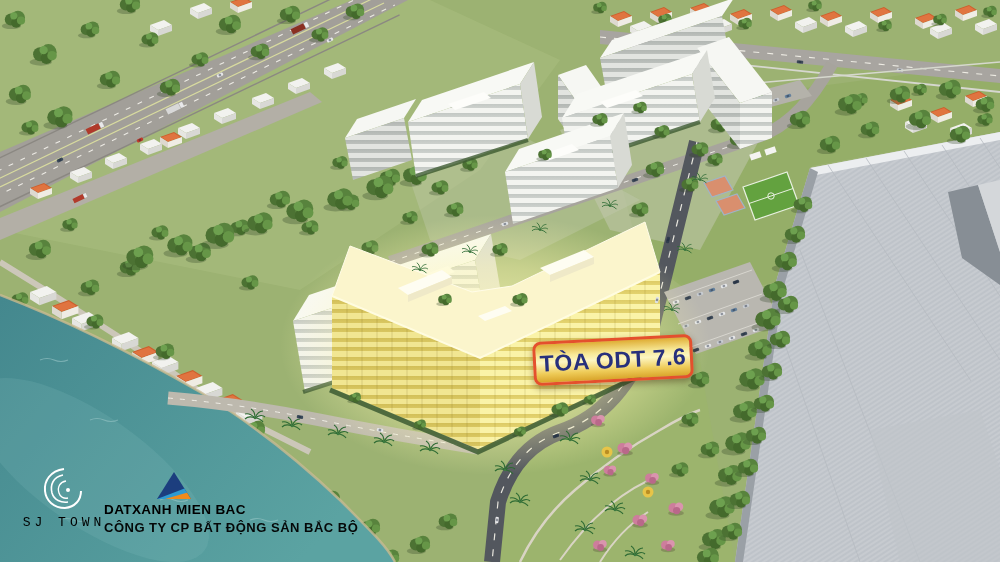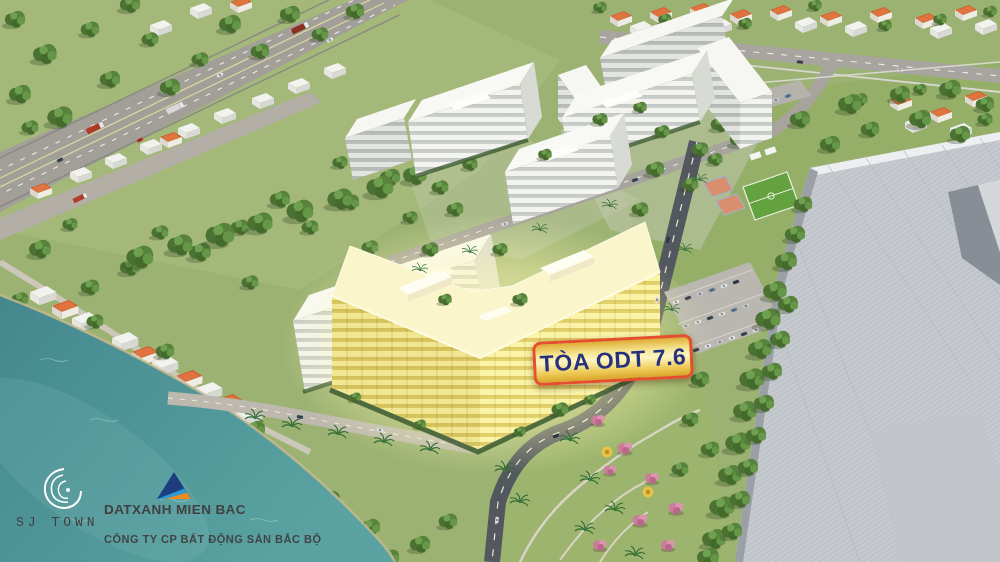--- a/index.html
+++ b/index.html
@@ -7,27 +7,27 @@
   .stage{position:relative;width:1000px;height:562px;overflow:hidden;background:#9cb272;font-family:"Liberation Sans",sans-serif}
   svg.scene{position:absolute;inset:0;display:block}
   
   .callout{position:absolute;left:533px;top:338px;width:154px;height:38px;
     border:3px solid #e4502d;border-radius:8px;
     background:linear-gradient(180deg,#dfae35 0%,#f7e896 30%,#fdf6c2 48%,#eecb57 78%,#d9a52b 100%);
     display:flex;align-items:center;justify-content:center;
     transform:rotate(-3deg);box-shadow:0 3px 7px rgba(50,25,0,.4)}
   .callout span{font-size:23px;font-weight:bold;color:#27307c;letter-spacing:.5px;white-space:nowrap}
   
-  .brand{position:absolute;color:#404040;text-align:left}
+  .brand{position:absolute;color:#000000;text-align:center}
   .brand .ico{display:block;margin:0 auto}
   .sj{left:16px;top:466px;width:96px}
   .sj .name{font-family:Liberation Mono, monospace;font-size:13px;letter-spacing:4px;margin-top:3px;white-space:nowrap}
   .dx{left:104px;top:472px;width:140px}
   .dx .name{font-size:13.5px;font-weight:bold;letter-spacing:.4px;margin-top:3px;white-space:nowrap}
-  .dx .sub{font-size:11px;font-weight:bold;letter-spacing:.5px;margin-top:16px;white-space:nowrap;opacity:.95}
+  .dx .sub{font-size:13px;font-weight:bold;letter-spacing:.5px;margin-top:3px;white-space:nowrap;opacity:.95}
 </style>
 </head>
 <body>
 
 <div class="stage">
 <svg class="scene" viewBox="0 0 1000 562">
   <defs>
 
     <linearGradient id="gWlit" x1="0" y1="0" x2="0" y2="9" gradientUnits="userSpaceOnUse" spreadMethod="repeat">
       <stop offset="0" stop-color="#f3f4f0"></stop>

